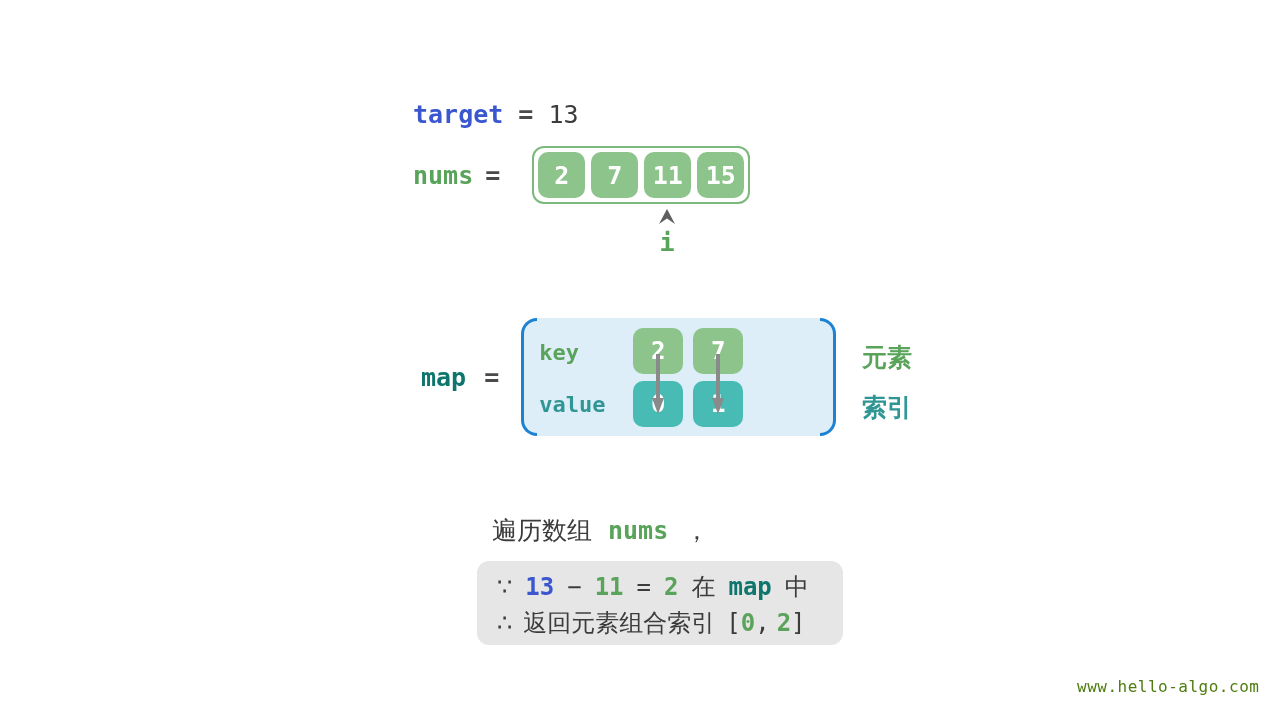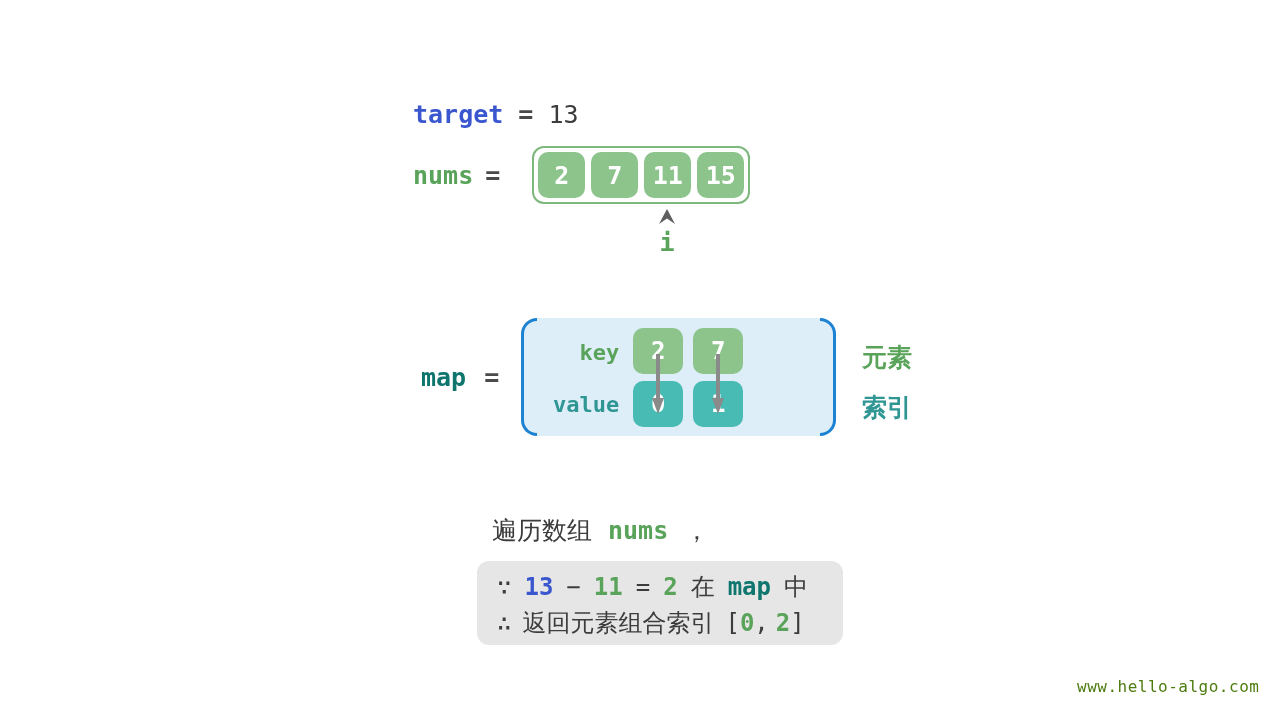--- a/index.html
+++ b/index.html
@@ -3,21 +3,21 @@
 <meta charset="utf-8">
 <style>
   * { margin:0; padding:0; box-sizing:border-box; }
   body { background:#ffffff; }
   .canvas {
     position:relative; width:1280px; height:720px; background:#ffffff;
     overflow:hidden;
     font-family:"DejaVu Sans Mono", monospace;
   }
   .mono { font-family:"DejaVu Sans Mono", monospace; }
-  .cn   { font-family:Liberation Mono, monospace; }
+  .cn   { font-family:Liberation Sans, sans-serif; }
 
   
   .c-royal  { color:#3a57cf; }
   .c-cyan   { color:#0f766e; }
   .c-green  { color:#5aa35a; }
   .c-teal   { color:#2f9694; }
   .c-dark   { color:#3c3c3c; }
   .c-eq     { color:#4a4a4a; }
   .bold     { font-weight:bold; }
 
@@ -58,21 +58,21 @@
   .map-row .eq  { margin-right:22px; }
   .map-box {
     position:relative; width:315px; height:118px;
     background:#ddeef9; border-radius:16px;
   }
   .bracket { position:absolute; top:0; bottom:0; width:16px; }
   .bracket.left  { left:0;  border-left:3px solid #1e82d2; border-top:3px solid #1e82d2;
                    border-bottom:3px solid #1e82d2; border-radius:16px 0 0 16px; }
   .bracket.right { right:0; border-right:3px solid #1e82d2; border-top:3px solid #1e82d2;
                    border-bottom:3px solid #1e82d2; border-radius:0 16px 16px 0; }
-  .kv-label { position:absolute; left:18px; width:80px; text-align:right;
+  .kv-label { position:absolute; left:18px; width:80px; text-align:left;
               font-size:22px; font-weight:bold; }
   .kv-label.key   { top:22px; }
   .kv-label.value { top:74px; }
   .map-cell {
     position:absolute; width:50px; height:46px; border-radius:10px;
     color:#ffffff; font-size:24px; font-weight:bold;
     display:flex; align-items:center; justify-content:center;
   }
   .map-cell.key   { top:10px; background:#8cc48c; }
   .map-cell.value { top:63px; background:#48bcb4; }

